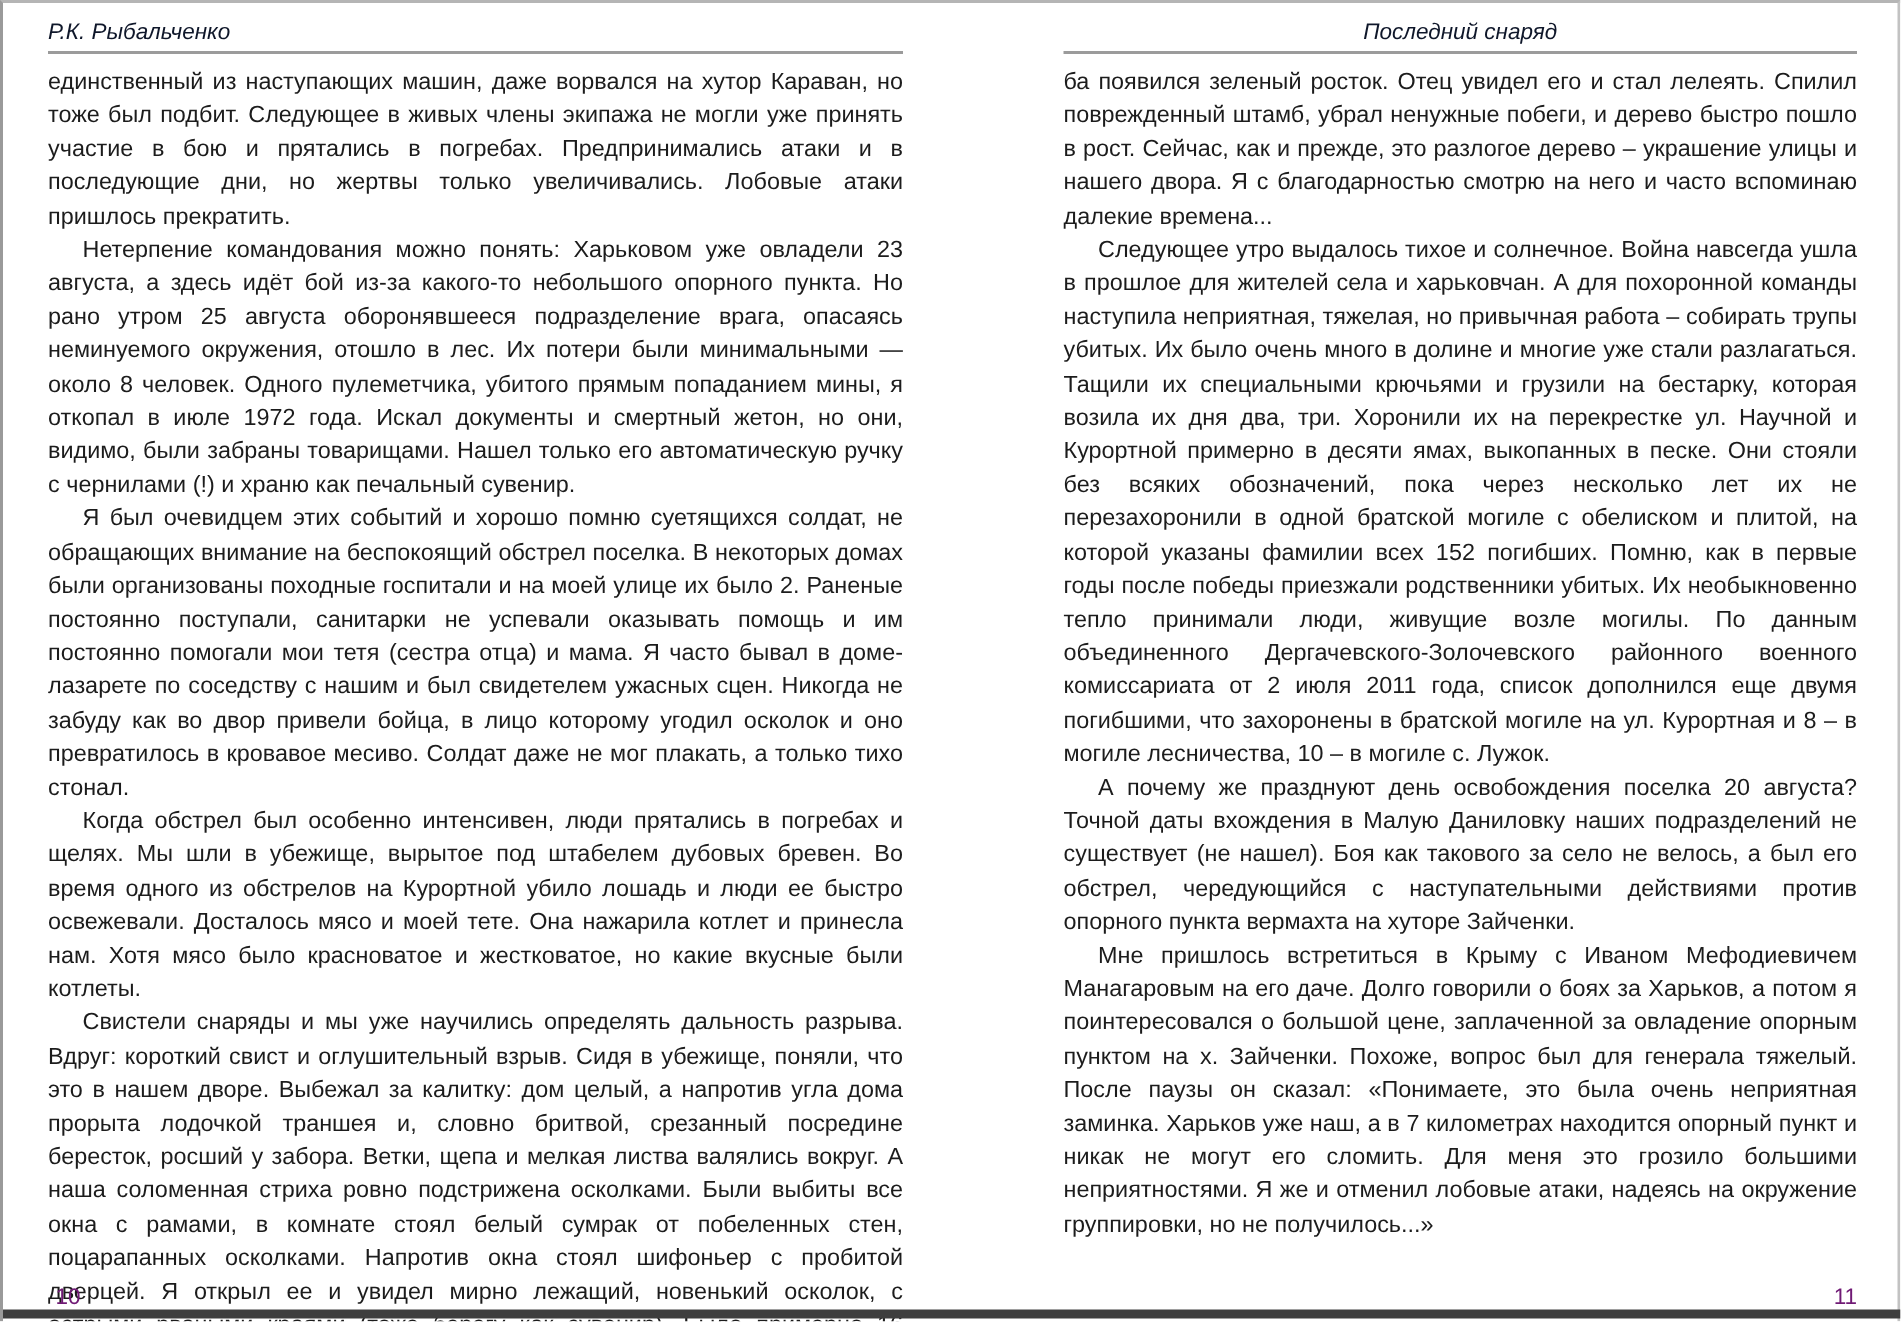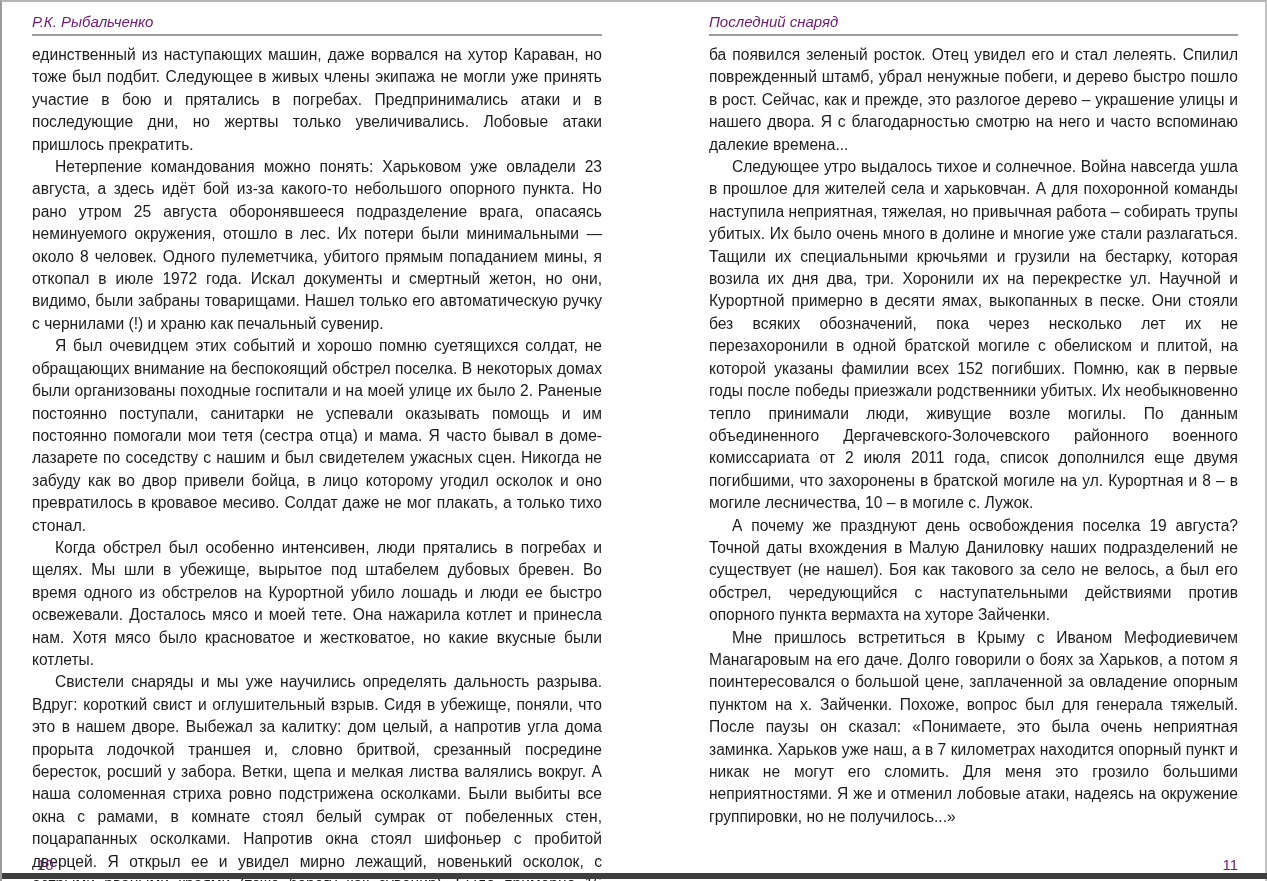--- a/index.html
+++ b/index.html
@@ -38,25 +38,25 @@
   }
   .page-left  { left: 30px;  width: 570px; }
   .page-right { left: 707px; width: 529px; }
   .running-header {
     position: absolute;
     top: 11px;
     left: 0;
     right: 0;
     font-style: italic;
     font-size: 15px;
-    color: #701a75;
+    color: #0f172a;
     white-space: nowrap;
   }
   .running-header.align-left  { text-align: left; }
-  .running-header.align-right { text-align: left; }
+  .running-header.align-right { text-align: center; }
   .header-rule {
     position: absolute;
     top: 32px;
     left: 0;
     right: 0;
     height: 2px;
     background: #9b9b9b;
   }
   .page-body {
     position: absolute;
@@ -102,21 +102,21 @@
         </div>
       <div class="page-number align-left">10</div>
     </div>
 
     <div class="page page-right">
       <div class="running-header align-right">Последний снаряд</div>
       <div class="header-rule"></div>
       <div class="page-body">
           <p class="para">ба появился зеленый росток. Отец увидел его и стал лелеять. Спилил поврежденный штамб, убрал ненужные побеги, и дерево быстро пошло в рост. Сейчас, как и прежде, это разлогое дерево – украшение улицы и нашего двора. Я с благодарностью смотрю на него и часто вспоминаю далекие времена...</p>
           <p class="para indent">Следующее утро выдалось тихое и солнечное. Война навсегда ушла в прошлое для жителей села и харьковчан. А для похоронной команды наступила неприятная, тяжелая, но привычная работа – собирать трупы убитых. Их было очень много в долине и многие уже стали разлагаться. Тащили их специальными крючьями и грузили на бестарку, которая возила их дня два, три. Хоронили их на перекрестке ул. Научной и Курортной примерно в десяти ямах, выкопанных в песке. Они стояли без всяких обозначений, пока через несколько лет их не перезахоронили в одной братской могиле с обелиском и плитой, на которой указаны фамилии всех 152 погибших. Помню, как в первые годы после победы приезжали родственники убитых. Их необыкновенно тепло принимали люди, живущие возле могилы. По данным объединенного Дергачевского-Золочевского районного военного комиссариата от 2 июля 2011 года, список дополнился еще двумя погибшими, что захоронены в братской могиле на ул. Курортная и 8 – в могиле лесничества, 10 – в могиле с. Лужок.</p>
-          <p class="para indent">А почему же празднуют день освобождения поселка 19 августа? Точной даты вхождения в Малую Даниловку наших подразделений не существует (не нашел). Боя как такового за село не велось, а был его обстрел, чередующийся с наступательными действиями против опорного пункта вермахта на хуторе Зайченки.</p>
+          <p class="para indent">А почему же празднуют день освобождения поселка 20 августа? Точной даты вхождения в Малую Даниловку наших подразделений не существует (не нашел). Боя как такового за село не велось, а был его обстрел, чередующийся с наступательными действиями против опорного пункта вермахта на хуторе Зайченки.</p>
           <p class="para indent">Мне пришлось встретиться в Крыму с Иваном Мефодиевичем Манагаровым на его даче. Долго говорили о боях за Харьков, а потом я поинтересовался о большой цене, заплаченной за овладение опорным пунктом на х. Зайченки. Похоже, вопрос был для генерала тяжелый. После паузы он сказал: «Понимаете, это была очень неприятная заминка. Харьков уже наш, а в 7 километрах находится опорный пункт и никак не могут его сломить. Для меня это грозило большими неприятностями. Я же и отменил лобовые атаки, надеясь на окружение группировки, но не получилось...»</p>
         </div>
       <div class="page-number align-right">11</div>
     </div>
 
     <div class="bottom-bar"></div>
   </div>
 </div>
 
 </body></html>

